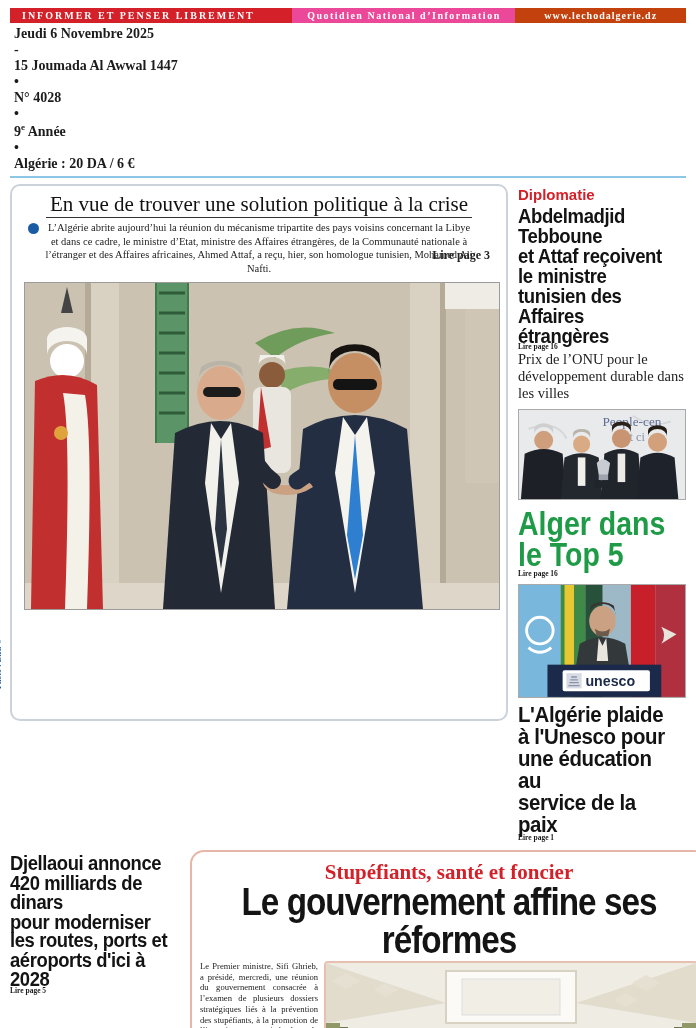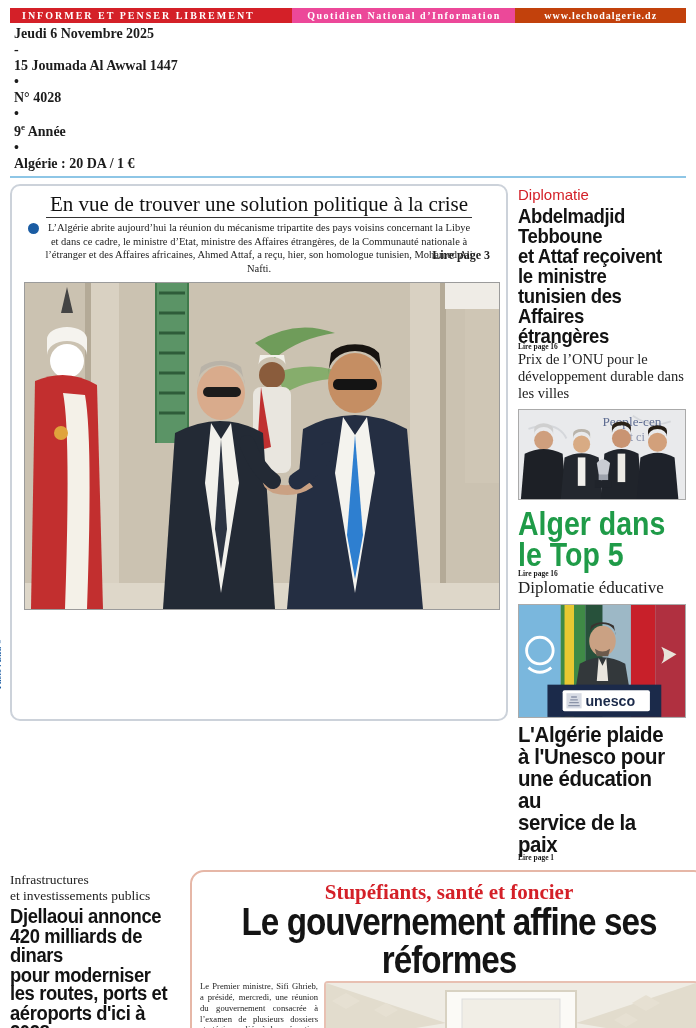--- a/index.html
+++ b/index.html
@@ -41,21 +41,21 @@
   .main-hl div{font-size:42px;line-height:42px;letter-spacing:-1px;transform:scale(0.93,1.12);transform-origin:center;}
   .lede{position:relative;margin:4px 26px 4px 26px;font-size:10.5px;line-height:1.32;text-align:center;color:#222;}
   .lede .bullet{position:absolute;left:-16px;top:2px;width:11px;height:11px;border-radius:50%;background:#1a5ca3;}
   .lede .readmore{position:absolute;right:-16px;bottom:12px;font-size:12px;font-weight:700;}
   .main-photo{margin-top:6px;margin-left:6px;width:474px;height:326px;border:1px solid #9b9b9b;display:block;}
   .photo-credit{position:absolute;left:-9px;bottom:30px;transform:rotate(-90deg);transform-origin:left bottom;
                 font-size:8px;font-weight:700;color:#1a5ca3;white-space:nowrap;}
 
   
   .right-col{flex:1;margin-left:10px;padding-top:2px;}
-  .sec-label{color:#d42028;font-family:"Liberation Sans",sans-serif;font-weight:400;font-size:15px;}
+  .sec-label{color:#d42028;font-family:"Liberation Sans",sans-serif;font-weight:700;font-size:15px;}
   .rc-hl{color:#131313;font-size:19.5px;line-height:19px;letter-spacing:-0.4px;margin-top:3px;
          transform:scale(0.95,1.05);transform-origin:left top;}
   .readmore-r{display:block;text-align:left;font-size:7.5px;font-weight:700;margin-top:3px;}
   .rc-kicker{font-size:14.5px;line-height:1.2;margin-top:0;color:#222;}
   .rc-photo{display:block;width:100%;border:1px solid #aaa;margin-top:6px;box-sizing:border-box;}
   .green-hl{color:#1f9b48;font-size:30px;line-height:29px;margin-top:8px;transform:scale(0.95,1.08);transform-origin:left top;}
   .rc-hl2{color:#131313;font-size:21.5px;line-height:21px;letter-spacing:-0.4px;margin-top:6px;
           transform:scale(0.95,1.05);transform-origin:left top;}
 
   
@@ -88,21 +88,21 @@
 
   <div class="dateline">
     <span>Jeudi 6 Novembre 2025</span>
     <span>-</span>
     <span>15 Joumada Al Awwal 1447</span>
     <span>•</span>
     <span>N° 4028</span>
     <span>•</span>
     <span><span>9</span><sup>e</sup><span> Année</span></span>
     <span>•</span>
-    <span>Algérie : 20 DA / 1 €</span>
+    <span>Algérie : 20 DA / 6 €</span>
   </div>
 
   <div class="main-row">
 
     <section class="main-article">
       <div class="kicker-main"><span>En vue de trouver une solution politique à la crise</span></div>
       <div class="lede">
         <span class="bullet"></span>
         <span>L’Algérie abrite aujourd’hui la réunion du mécanisme tripartite des pays voisins concernant la Libye et dans ce cadre, le ministre d’Etat, ministre des Affaires étrangères, de la Communauté nationale à l’étranger et des Affaires africaines, Ahmed Attaf, a reçu, hier, son homologue tunisien, Mohamed Ali Nafti.</span>
         <span class="readmore">Lire page 3</span>
@@ -191,21 +191,20 @@
         <path d="M82,56 q6,-8 14,0 l-2,12 q-5,4 -10,0 Z" fill="#c9ccd3"></path>
         <rect x="84" y="68" width="10" height="6" fill="#9ea3ad"></rect>
         <rect x="80" y="74" width="18" height="8" fill="#20242b"></rect>
       </svg>
       <div class="green-hl hl">
         <div>Alger dans</div>
         <div>le Top 5</div>
       </div>
       <span class="readmore-r">Lire page 16</span>
 
-      <div class="rc-kicker" style="font-size:17px;">Diplomatie éducative</div>
       <svg class="rc-photo" viewBox="0 0 175 118" preserveAspectRatio="none">
         <rect width="175" height="118" fill="#9db8c6"></rect>
         <rect x="0" y="0" width="44" height="118" fill="#7ab7dd"></rect>
         <circle cx="22" cy="48" r="14" fill="none" stroke="#ffffff" stroke-width="3"></circle>
         <path d="M10,66 q12,10 24,0" stroke="#ffffff" stroke-width="3" fill="none"></path>
         <rect x="44" y="0" width="26" height="118" fill="#3f8a46"></rect>
         <rect x="48" y="0" width="10" height="118" fill="#e8c832"></rect>
         <rect x="70" y="0" width="18" height="118" fill="#27513b"></rect>
         <rect x="118" y="0" width="26" height="118" fill="#c8202a"></rect>
         <path d="M136,38 a11,11 0 1,0 2,22 a9,9 0 1,1 -2,-22" fill="#ffffff"></path>
@@ -230,24 +229,20 @@
         <div>une éducation au</div>
         <div>service de la paix</div>
       </div>
       <span class="readmore-r">Lire page 1</span>
     </aside>
   </div>
 
   <div class="bottom-row">
 
     <aside class="left-col">
-      <div class="lc-kicker">
-        <div>Infrastructures</div>
-        <div>et investissements publics</div>
-      </div>
       <div class="lc-hl hl">
         <div>Djellaoui annonce</div>
         <div>420 milliards de dinars</div>
         <div>pour moderniser</div>
         <div>les routes, ports et</div>
         <div>aéroports d'ici à 2028</div>
       </div>
       <span class="readmore-r">Lire page 5</span>
 
     </aside>

